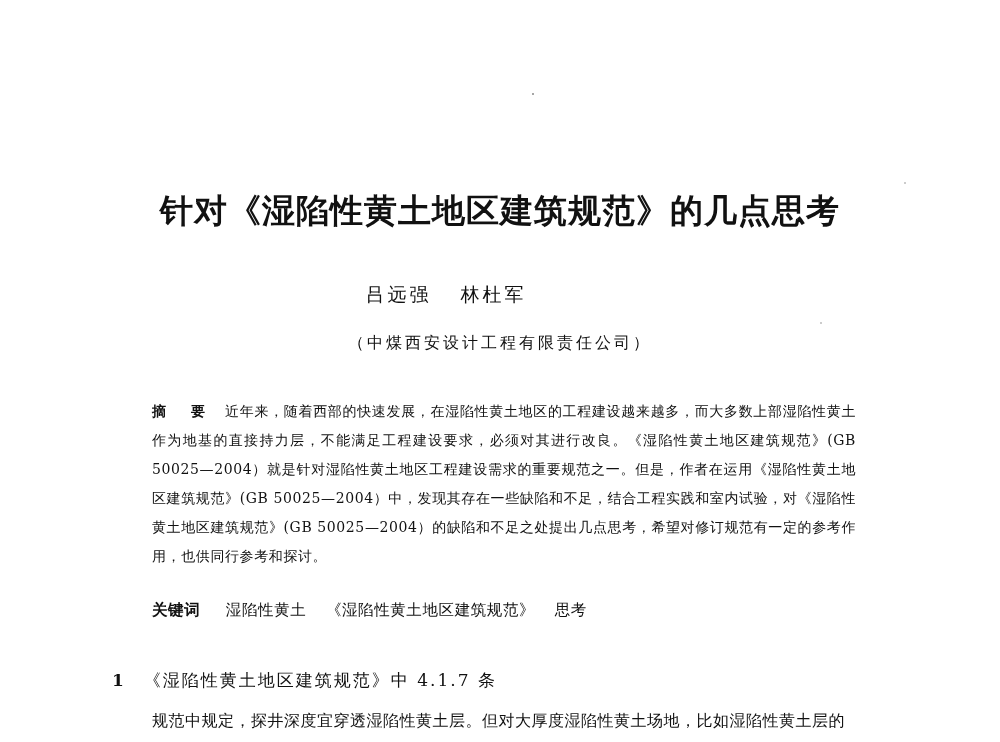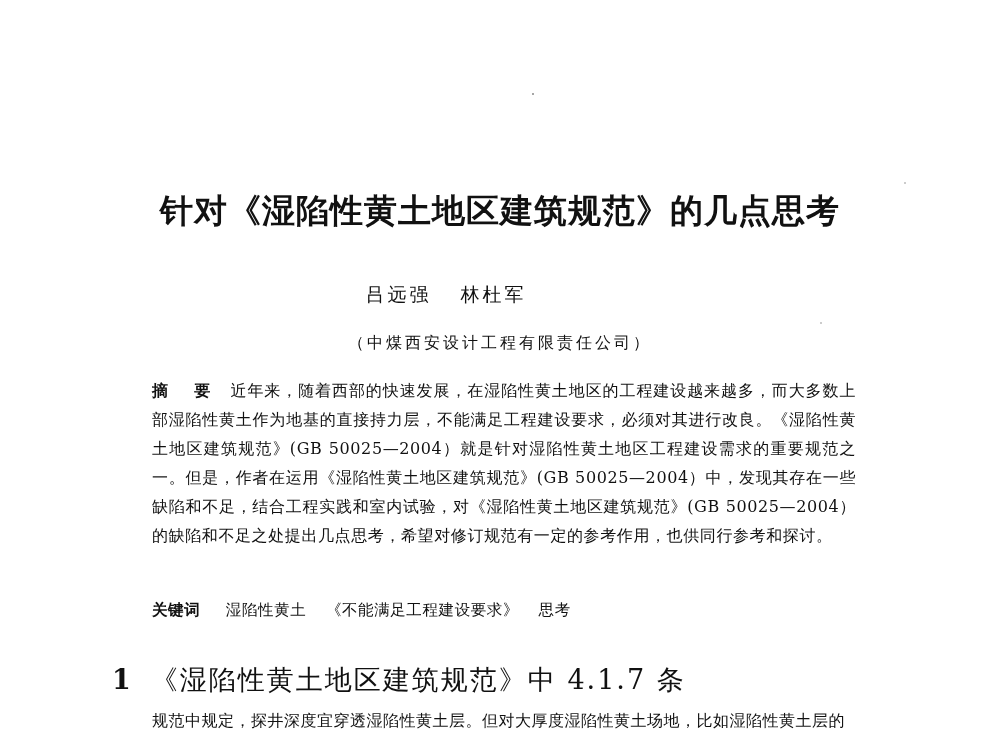--- a/index.html
+++ b/index.html
@@ -53,23 +53,23 @@
       position: absolute;
       left: 0; top: 332px;
       width: 1000px;
       text-align: center;
       font-size: 16px;
       letter-spacing: 3px;
       line-height: 22px;
     }
     .abstract {
       position: absolute;
-      left: 152px; top: 376px;
+      left: 152px; top: 397px;
       width: 704px;
-      font-size: 16px;
+      font-size: 14px;
       line-height: 29px;
       text-align: justify;
       letter-spacing: 0.6px;
     }
     .abstract .label {
       font-family: "DejaVu Sans", "Liberation Sans", sans-serif;
       font-weight: bold;
       margin-right: 10px;
       letter-spacing: 10px;
     }
@@ -83,21 +83,21 @@
     }
     .keywords .label {
       font-family: "DejaVu Sans", "Liberation Sans", sans-serif;
       font-weight: bold;
       margin-right: 20px;
     }
     .keywords .kw { margin-right: 14px; }
     .section-heading {
       position: absolute;
       left: 112px; top: 666px;
-      font-size: 27px;
+      font-size: 17px;
       line-height: 28px;
       letter-spacing: 2px;
     }
     .section-heading .num {
       font-weight: bold;
       margin-right: 18px;
     }
     .body-text {
       position: absolute;
       left: 152px; top: 708px;
@@ -127,21 +127,21 @@
 
   <div class="affil">（中煤西安设计工程有限责任公司）</div>
 
   <div class="abstract">
     <span class="label">摘 要</span><span>近年来，随着西部的快速发展，在湿陷性黄土地区的工程建设越来越多，而大多数上部湿陷性黄土作为地基的直接持力层，不能满足工程建设要求，必须对其进行改良。《湿陷性黄土地区建筑规范》(GB 50025—2004）就是针对湿陷性黄土地区工程建设需求的重要规范之一。但是，作者在运用《湿陷性黄土地区建筑规范》(GB 50025—2004）中，发现其存在一些缺陷和不足，结合工程实践和室内试验，对《湿陷性黄土地区建筑规范》(GB 50025—2004）的缺陷和不足之处提出几点思考，希望对修订规范有一定的参考作用，也供同行参考和探讨。</span>
   </div>
 
   <div class="keywords">
     <span class="label">关键词</span>
     <span class="kw">湿陷性黄土</span>
-    <span class="kw">《不能满足工程建设要求》</span>
+    <span class="kw">《湿陷性黄土地区建筑规范》</span>
     <span class="kw">思考</span>
   </div>
 
   <div class="section-heading">
     <span class="num">1</span><span>《湿陷性黄土地区建筑规范》中 4.1.7 条</span>
   </div>
 
   <div class="body-text">规范中规定，探井深度宜穿透湿陷性黄土层。但对大厚度湿陷性黄土场地，比如湿陷性黄土层的</div>
 
 </div>

